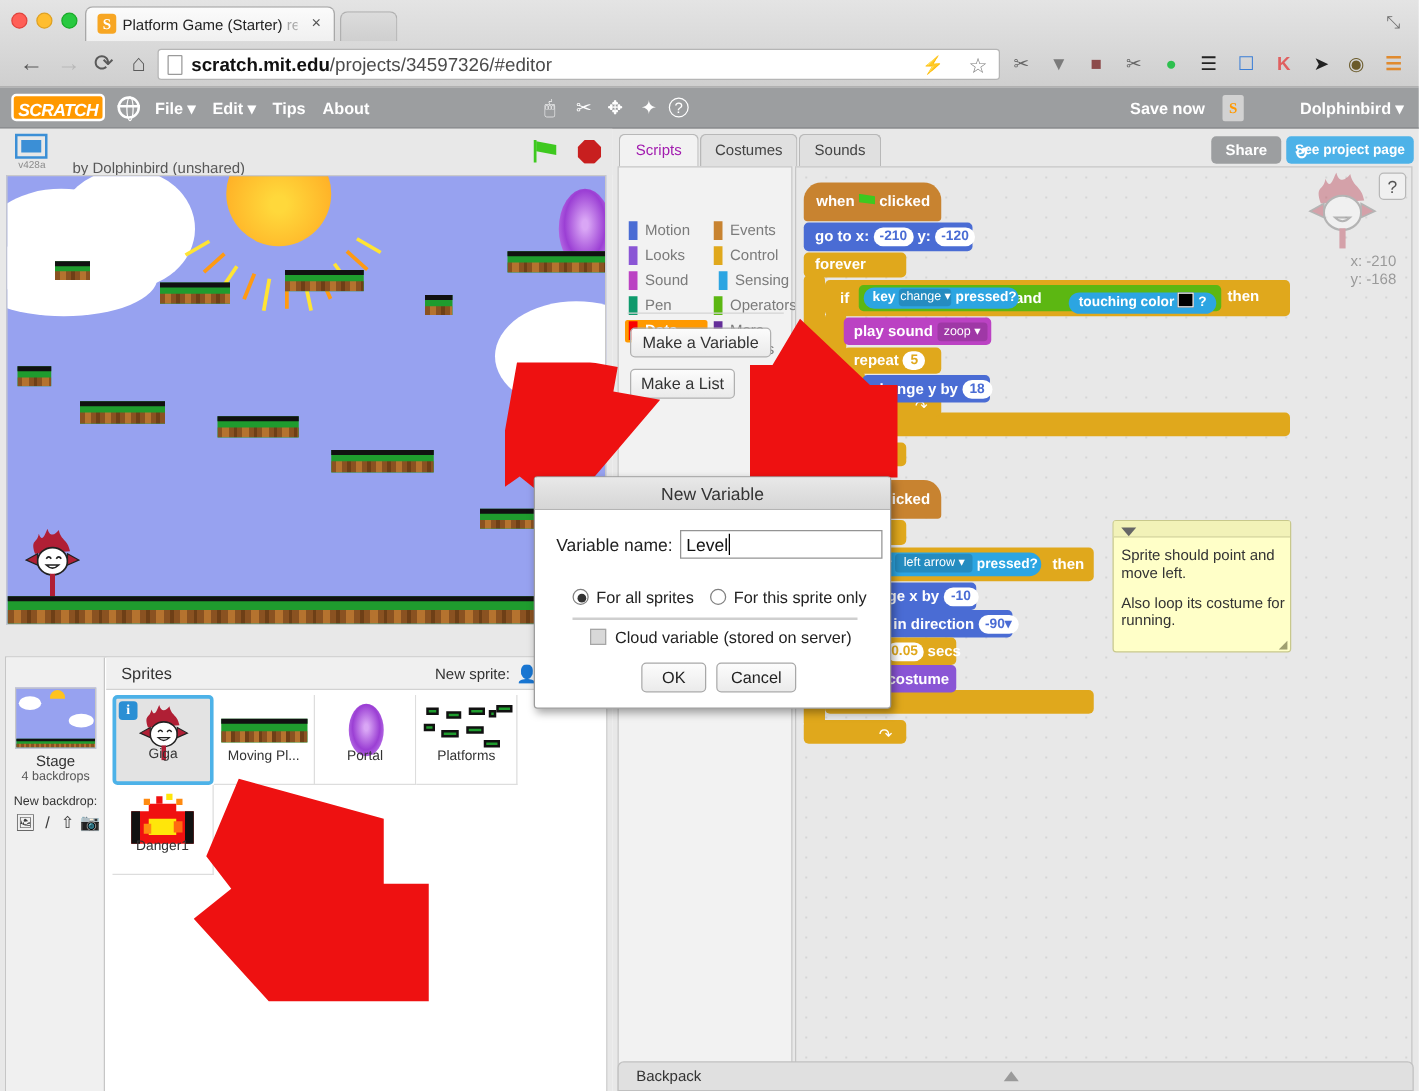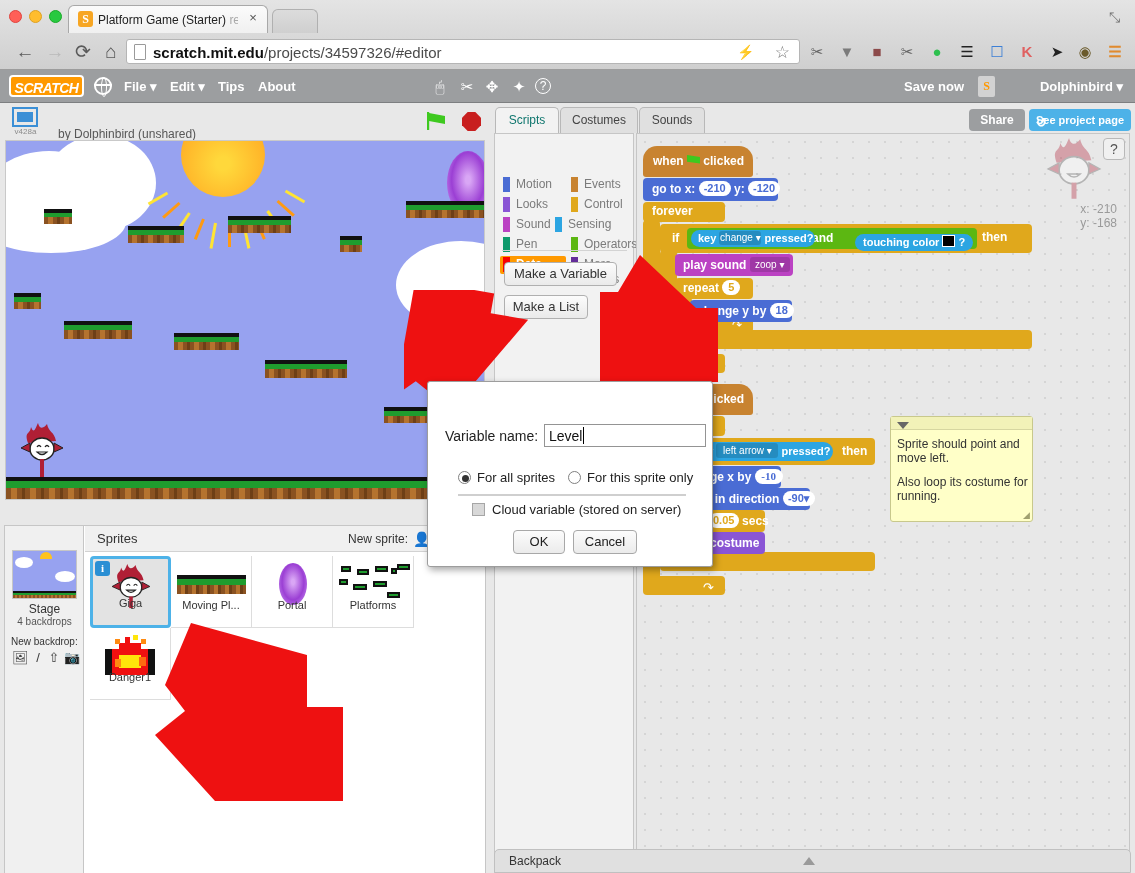--- a/index.html
+++ b/index.html
@@ -173,21 +173,21 @@
     font-weight:bold; text-align:center; line-height:15px;
     font-family:"Liberation Serif", serif; }
 
   
   #editor { position:absolute; left:490px; top:103px; width:645px; height:770px;
     background:#e8e8e8; }
   #tabs { position:absolute; left:5px; top:4px; height:26px; }
   .tab { position:absolute; top:0; height:26px; background:#e0e0e0;
     border:1px solid #b8b8b8; border-bottom:none; border-radius:5px 5px 0 0;
     font-size:12px; color:#444; text-align:center; line-height:25px; }
-  .tab.active { background:#f2f2f2; color:#0f766e; height:34px; }
+  .tab.active { background:#f2f2f2; color:#a21caf; height:34px; }
   #share-btn { position:absolute; right:110px; top:6px; width:56px; height:22px;
     background:#9c9ea0; border-radius:4px; color:#fff; font-size:12px;
     font-weight:bold; text-align:center; line-height:22px; }
   #see-project-btn { position:absolute; right:4px; top:6px; width:102px; height:22px;
     background:#4db2e8; border-radius:4px; color:#fff; font-size:11px;
     font-weight:bold; text-align:center; line-height:22px; }
   #spp-icon { position:absolute; left:7px; top:3px; font-size:13px; }
 
   #palette { position:absolute; left:4px; top:30px; width:140px; height:786px;
     background:#f2f2f2; border:1px solid #c6c6c6; }
@@ -554,21 +554,21 @@
       </div>
 
     <div class="cat" style="left:76px;top:42px;width:62px;">
       <span class="sw" style="background:#c88330;"></span>
       <span class="nm">Events</span>
       </div>
     <div class="cat" style="left:76px;top:62px;width:62px;">
       <span class="sw" style="background:#e0a81c;"></span>
       <span class="nm">Control</span>
       </div>
-    <div class="cat" style="left:60px;top:82px;width:62px;">
+    <div class="cat" style="left:80px;top:82px;width:62px;">
       <span class="sw" style="background:#2ca5e2;"></span>
       <span class="nm">Sensing</span>
       </div>
     <div class="cat" style="left:76px;top:102px;width:62px;">
       <span class="sw" style="background:#5cb712;"></span>
       <span class="nm">Operators</span>
       </div>
     <div class="cat" style="left:76px;top:122px;width:66px;">
       <span class="sw" style="background:#632d99;"></span>
       <span class="nm">More Blocks</span>
@@ -670,21 +670,21 @@
         <span>key</span>
         <span class="drop" style="display:inline-block;width:62px;height:15px;line-height:15px;font-size:10px;vertical-align:1px;">left arrow ▾</span>
         <span>pressed?</span>
       </div>
       <div style="position:absolute;left:205px;top:310px;font-size:12px;color:#fff;font-weight:bold;">then</div>
       <div class="blk b-ctrl" style="left:23px;top:328px;width:17px;height:96px;"></div>
       <div class="blk b-ctrl" style="left:23px;top:418px;width:215px;height:19px;"></div>
 
       <div class="blk b-motion" style="left:38px;top:332px;width:106px;height:22px;line-height:22px;padding-left:7px;">
         <span>change x by</span>
-        <span class="oval" style="display:inline-block;width:28px;height:15px;line-height:15px;font-size:11px;vertical-align:1px;font-family:Liberation Serif, serif;">-10</span>
+        <span class="oval" style="display:inline-block;width:28px;height:15px;line-height:15px;font-size:11px;vertical-align:1px;">-10</span>
       </div>
       <div class="blk b-motion" style="left:38px;top:354px;width:135px;height:22px;line-height:22px;padding-left:7px;">
         <span>point in direction</span>
         <span class="oval" style="display:inline-block;width:32px;height:15px;line-height:15px;font-size:11px;vertical-align:1px;">-90▾</span>
       </div>
       <div class="blk b-ctrl" style="left:38px;top:376px;width:90px;height:22px;line-height:22px;padding-left:7px;">
         <span>wait</span>
         <span class="oval" style="display:inline-block;width:30px;height:15px;line-height:15px;font-size:11px;color:#e0a81c;vertical-align:1px;">0.05</span>
         <span>secs</span>
       </div>
@@ -723,20 +723,21 @@
   <path d="M118 132 L118 58 L96 58 L40 5 L18 42 L0 42 L0 132 Z" fill="#ee1111"></path>
 </svg>
 <svg class="arrow" style="left:404px;top:290px;width:130px;height:135px;">
   <path d="M0 0 L80 0 L80 20 L118 20 L58 122 L18 100 L0 118 Z" fill="#ee1111" transform="rotate(10 65 60)"></path>
 </svg>
 <svg class="arrow" style="left:155px;top:615px;width:190px;height:190px;">
   <path d="M188 186 L188 92 L152 92 L152 40 L36 8 L10 70 L30 96 L0 120 L60 186 Z" fill="#ee1111"></path>
 </svg>
 
 <div id="dialog">
+  <div id="dialog-title">New Variable</div>
   <div id="varname-label">Variable name:</div>
   <input id="varname-input" type="text" value="Level" style="">
   <div id="varname-caret"></div>
 
   <div class="radio-row" style="left:30px;">
     <span class="radio on"></span>
     <span style="margin-left:19px;">For all sprites</span>
   </div>
   <div class="radio-row" style="left:140px;">
     <span class="radio"></span>

